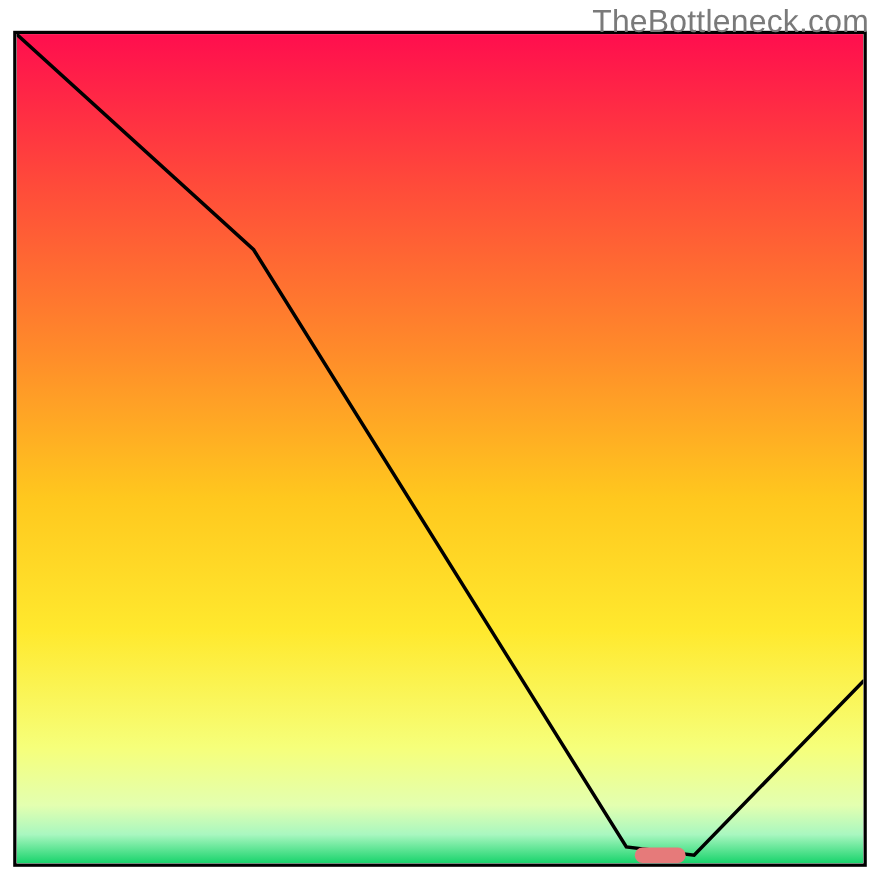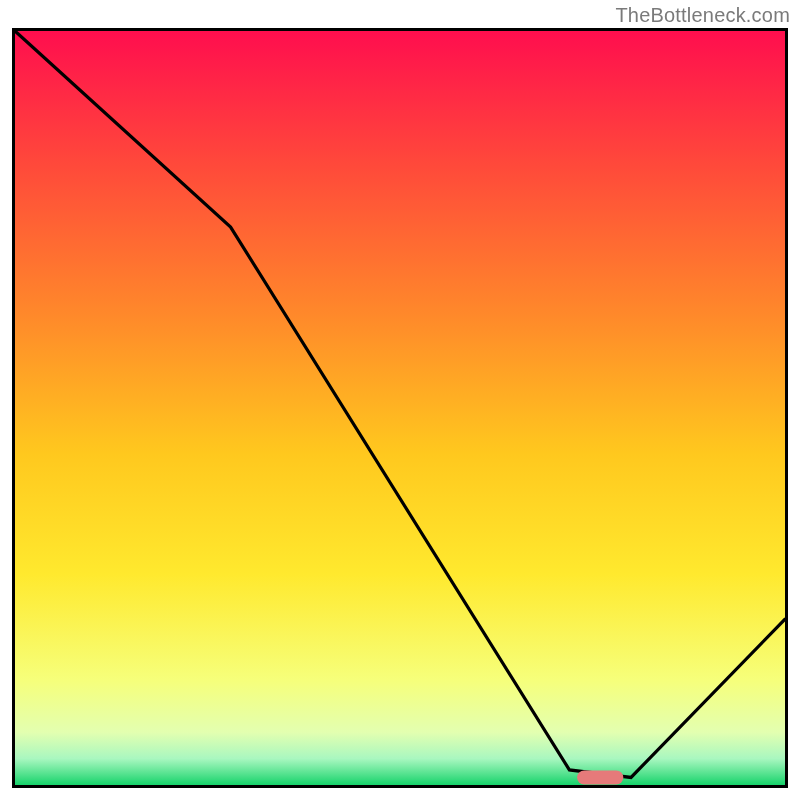--- a/index.html
+++ b/index.html
@@ -14,21 +14,21 @@
   .container {
     position: relative;
     width: 800px;
     height: 800px;
   }
   .watermark {
     position: absolute;
     top: 4px;
     right: 10px;
     color: #7a7a7a;
-    font-size: 20px;
+    font-size: 29px;
     font-weight: 500;
     letter-spacing: 0.2px;
     z-index: 50;
   }
   .plot {
     position: absolute;
     left: 12px;
     top: 28px;
     width: 776px;
     height: 760px;

